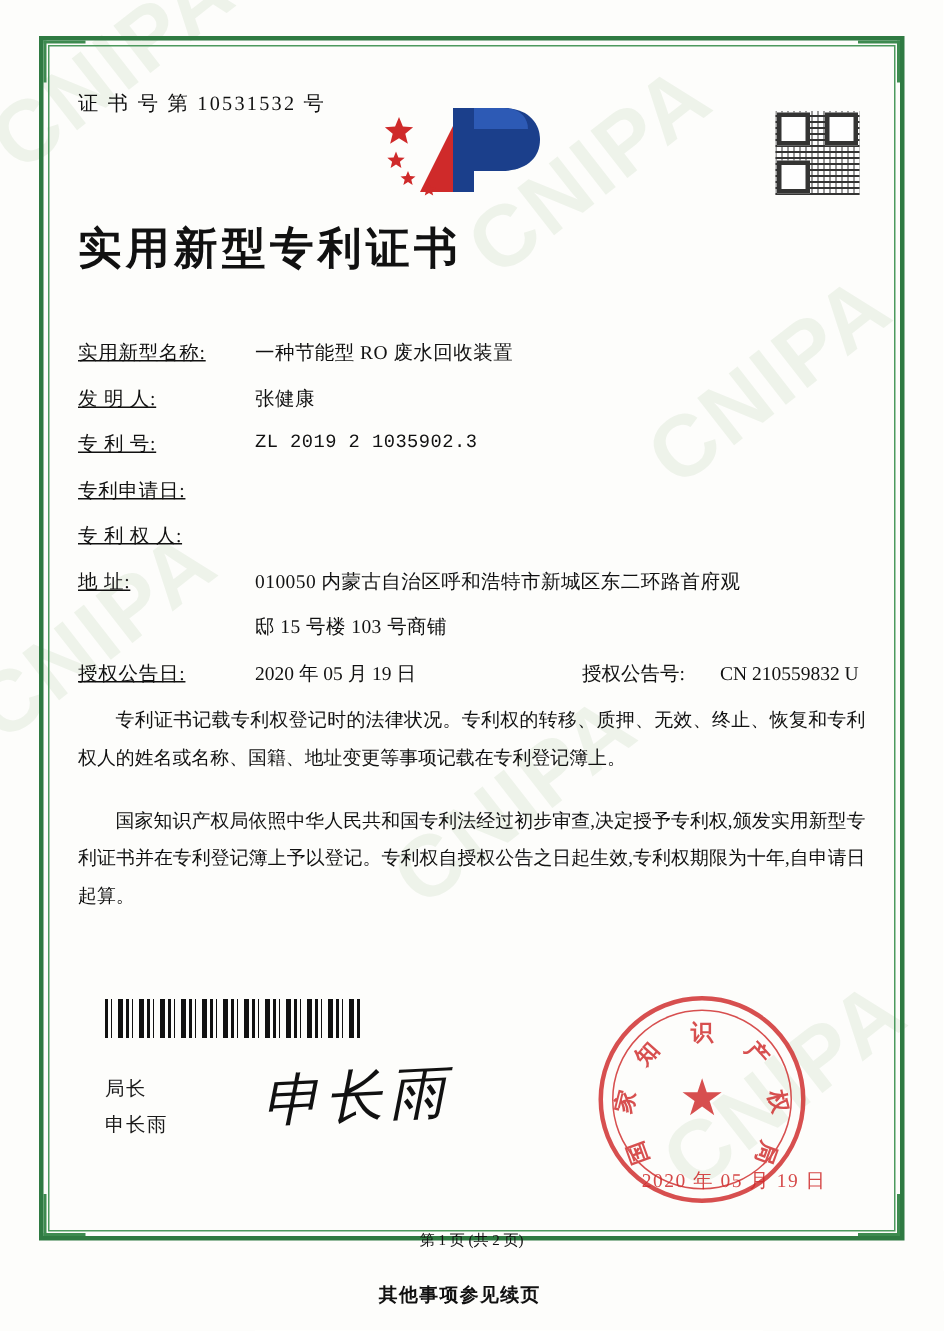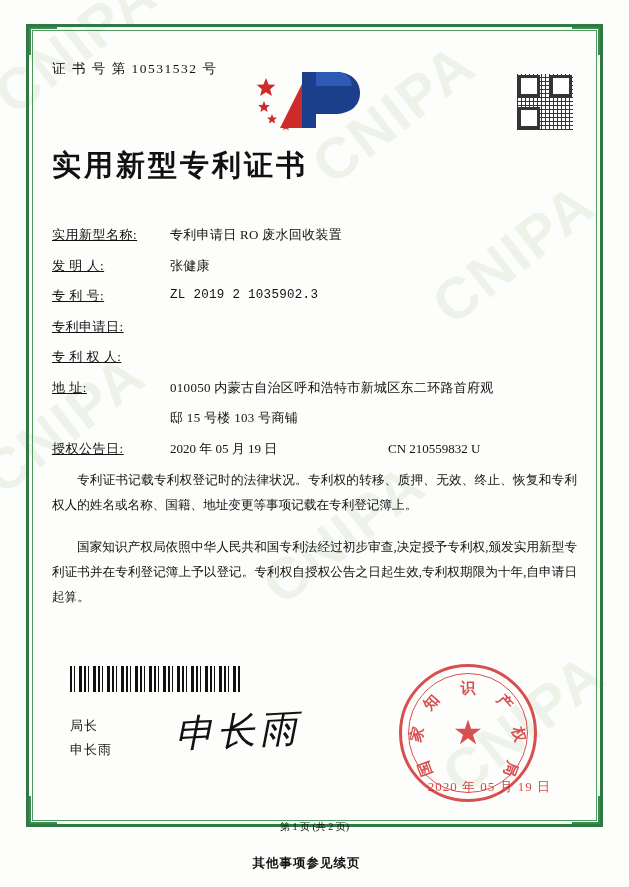--- a/index.html
+++ b/index.html
@@ -325,21 +325,21 @@
         </g>
       </svg>
     </div>
 
     <div class="title">实用新型专利证书</div>
 
     <div class="fields">
 
       <div class="row">
         <div class="lbl">实用新型名称:</div>
-        <div class="val">专利申请日 RO 废水回收装置</div>
+        <div class="val">一种节能型 RO 废水回收装置</div>
       </div>
 
       <div class="row">
         <div class="lbl">发 明 人:</div>
         <div class="val">张健康</div>
       </div>
 
       <div class="row">
         <div class="lbl">专 利 号:</div>
         <div class="val mono">ZL 2019 2 1035902.3</div>
@@ -356,20 +356,21 @@
       <div class="row">
         <div class="lbl">地 址:</div>
         <div class="val">010050 内蒙古自治区呼和浩特市新城区东二环路首府观</div>
       </div>
       <div class="addr-cont">邸 15 号楼 103 号商铺</div>
 
       <div class="row">
         <div class="inline-pair">
           <div class="lbl">授权公告日:</div>
           <div class="a">2020 年 05 月 19 日</div>
+          <div class="b-lbl">授权公告号:</div>
           <div>CN 210559832 U</div>
         </div>
       </div>
 
     </div>
 
     <div class="para second">专利证书记载专利权登记时的法律状况。专利权的转移、质押、无效、终止、恢复和专利权人的姓名或名称、国籍、地址变更等事项记载在专利登记簿上。</div>
     <div class="para">国家知识产权局依照中华人民共和国专利法经过初步审查,决定授予专利权,颁发实用新型专利证书并在专利登记簿上予以登记。专利权自授权公告之日起生效,专利权期限为十年,自申请日起算。</div>
 
   </div>

